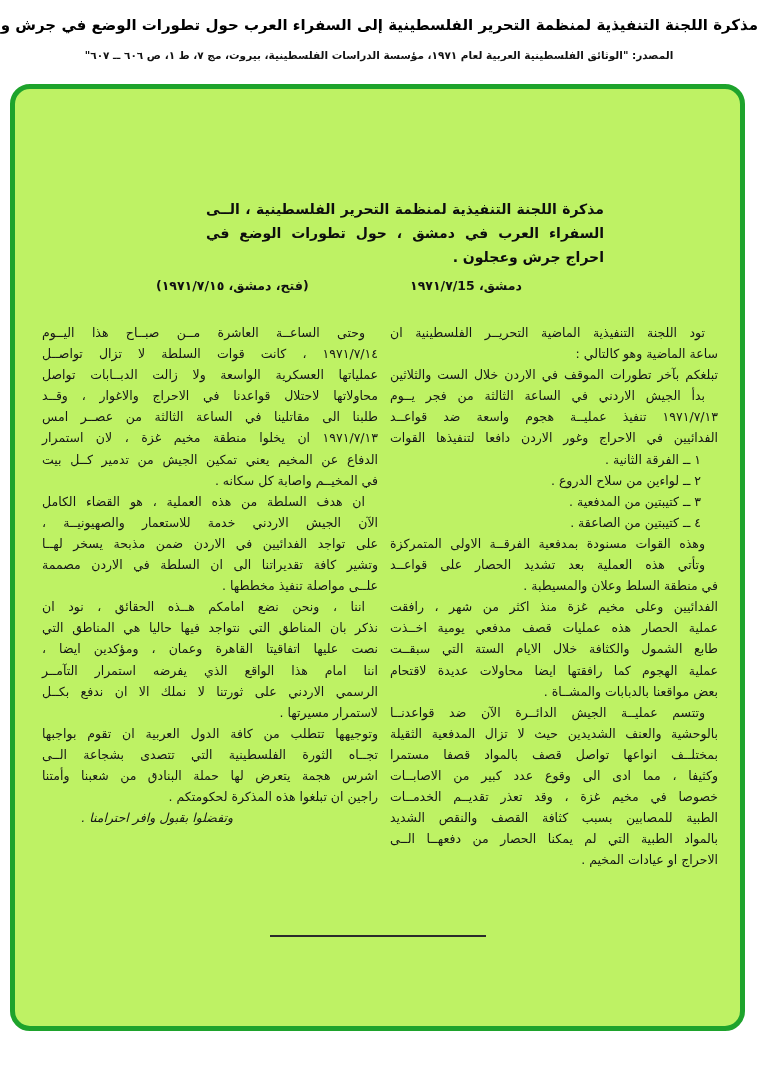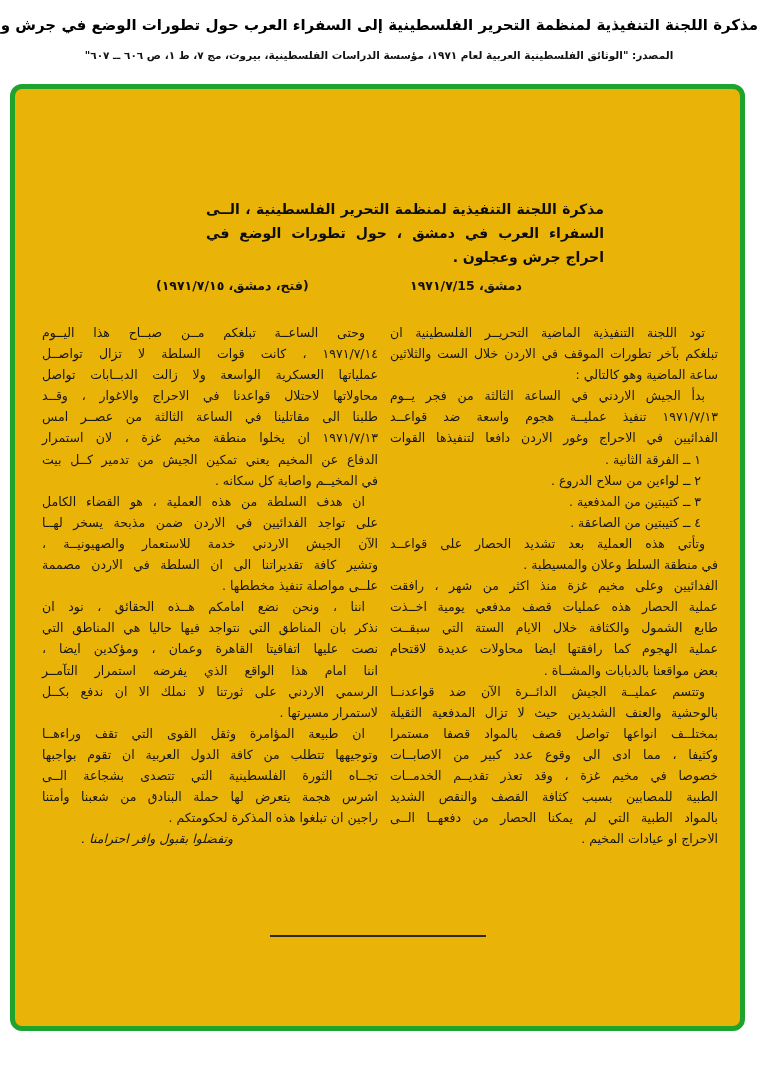--- a/index.html
+++ b/index.html
@@ -23,22 +23,22 @@
     text-align:center;direction:rtl;
     font-size:10.5px;font-weight:bold;color:#111;
     white-space:nowrap;
   }
   
   .doc-box{
     position:absolute;left:10px;top:84px;
     width:735px;height:947px;
     box-sizing:border-box;
     border:5px solid #1ea32c;
-    border-radius:12px;
-    background:#eab308;
+    border-radius:20px;
+    background:#bef264;
     direction:rtl;
   }
   
   .doc-title{
     margin:108px 136px 0 0;
     width:398px;
     font-size:14px;font-weight:bold;color:#0d0d0d;
   }
   .doc-title .line{line-height:24px;}
   
@@ -96,66 +96,66 @@
       </div>
 
     <div class="date-row">
       <span>دمشق، ١٩٧١/٧/15</span>
       <span>(فتح، دمشق، ١٩٧١/٧/١٥)</span>
     </div>
 
     <div class="columns">
       <div class="col col-right">
           <div class="line indent">تود اللجنة التنفيذية الماضية التحريــر الفلسطينية ان</div>
+          <div class="line end">ساعة الماضية وهو كالتالي :</div>
           <div class="line">تبلغكم بآخر تطورات الموقف في الاردن خلال الست والثلاثين</div>
-          <div class="line end">ساعة الماضية وهو كالتالي :</div>
           <div class="line indent">بدأ الجيش الاردني في الساعة الثالثة من فجر يــوم</div>
           <div class="line">١٩٧١/٧/١٣ تنفيذ عمليــة هجوم واسعة ضد قواعــد</div>
           <div class="line">الفدائيين في الاحراج وغور الاردن دافعا لتنفيذها القوات</div>
           <div class="line list">١ ــ الفرقة الثانية .</div>
           <div class="line list">٢ ــ لواءين من سلاح الدروع .</div>
           <div class="line list">٣ ــ كتيبتين من المدفعية .</div>
           <div class="line list">٤ ــ كتيبتين من الصاعقة .</div>
+          <div class="line indent">وهذه القوات مسنودة بمدفعية الفرقــة الاولى المتمركزة</div>
           <div class="line indent">وتأتي هذه العملية بعد تشديد الحصار على قواعــد</div>
           <div class="line end">في منطقة السلط وعلان والمسيطبة .</div>
           <div class="line">الفدائيين وعلى مخيم غزة منذ اكثر من شهر ، رافقت</div>
           <div class="line">عملية الحصار هذه عمليات قصف مدفعي يومية اخــذت</div>
           <div class="line">طابع الشمول والكثافة خلال الايام الستة التي سبقــت</div>
           <div class="line">عملية الهجوم كما رافقتها ايضا محاولات عديدة لاقتحام</div>
           <div class="line end">بعض مواقعنا بالدبابات والمشــاة .</div>
           <div class="line indent">وتتسم عمليــة الجيش الدائــرة الآن ضد قواعدنــا</div>
           <div class="line">بالوحشية والعنف الشديدين حيث لا تزال المدفعية الثقيلة</div>
           <div class="line">بمختلــف انواعها تواصل قصف بالمواد قصفا مستمرا</div>
           <div class="line">وكثيفا ، مما ادى الى وقوع عدد كبير من الاصابــات</div>
           <div class="line">خصوصا في مخيم غزة ، وقد تعذر تقديــم الخدمــات</div>
           <div class="line">الطبية للمصابين بسبب كثافة القصف والنقص الشديد</div>
           <div class="line">بالمواد الطبية التي لم يمكنا الحصار من دفعهــا الــى</div>
           <div class="line end">الاحراج او عيادات المخيم .</div>
         </div>
       <div class="col col-left">
-          <div class="line indent">وحتى الساعــة تبلغكم مــن صبــاح هذا اليــوم</div>
+          <div class="line indent">وحتى الساعــة العاشرة مــن صبــاح هذا اليــوم</div>
           <div class="line">١٩٧١/٧/١٤ ، كانت قوات السلطة لا تزال تواصــل</div>
           <div class="line">عملياتها العسكرية الواسعة ولا زالت الدبــابات تواصل</div>
           <div class="line">محاولاتها لاحتلال قواعدنا في الاحراج والاغوار ، وقــد</div>
           <div class="line">طلبنا الى مقاتلينا في الساعة الثالثة من عصــر امس</div>
           <div class="line">١٩٧١/٧/١٣ ان يخلوا منطقة مخيم غزة ، لان استمرار</div>
           <div class="line">الدفاع عن المخيم يعني تمكين الجيش من تدمير كــل بيت</div>
           <div class="line end">في المخيــم واصابة كل سكانه .</div>
           <div class="line indent">ان هدف السلطة من هذه العملية ، هو القضاء الكامل</div>
+          <div class="line">الآن الجيش الاردني خدمة للاستعمار والصهيونيــة ،</div>
           <div class="line">على تواجد الفدائيين في الاردن ضمن مذبحة يسخر لهــا</div>
-          <div class="line">الآن الجيش الاردني خدمة للاستعمار والصهيونيــة ،</div>
           <div class="line">وتشير كافة تقديراتنا الى ان السلطة في الاردن مصممة</div>
           <div class="line end">علــى مواصلة تنفيذ مخططها .</div>
           <div class="line indent">اننا ، ونحن نضع امامكم هــذه الحقائق ، نود ان</div>
           <div class="line">نذكر بان المناطق التي نتواجد فيها حاليا هي المناطق التي</div>
           <div class="line">نصت عليها اتفاقيتا القاهرة وعمان ، ومؤكدين ايضا ،</div>
           <div class="line">اننا امام هذا الواقع الذي يفرضه استمرار التآمــر</div>
           <div class="line">الرسمي الاردني على ثورتنا لا نملك الا ان ندفع بكــل</div>
           <div class="line end">لاستمرار مسيرتها .</div>
-          <div class="line indent">ان طبيعة المؤامرة وثقل القوى التي تقف وراءهــا</div>
           <div class="line">وتوجيهها تتطلب من كافة الدول العربية ان تقوم بواجبها</div>
           <div class="line">تجــاه الثورة الفلسطينية التي تتصدى بشجاعة الــى</div>
           <div class="line">اشرس هجمة يتعرض لها حملة البنادق من شعبنا وأمتنا</div>
           <div class="line end">راجين ان تبلغوا هذه المذكرة لحكومتكم .</div>
           <div class="line closing">وتفضلوا بقبول وافر احترامنا .</div>
         </div>
     </div>
 
     <div class="footnote-rule"></div>
 

